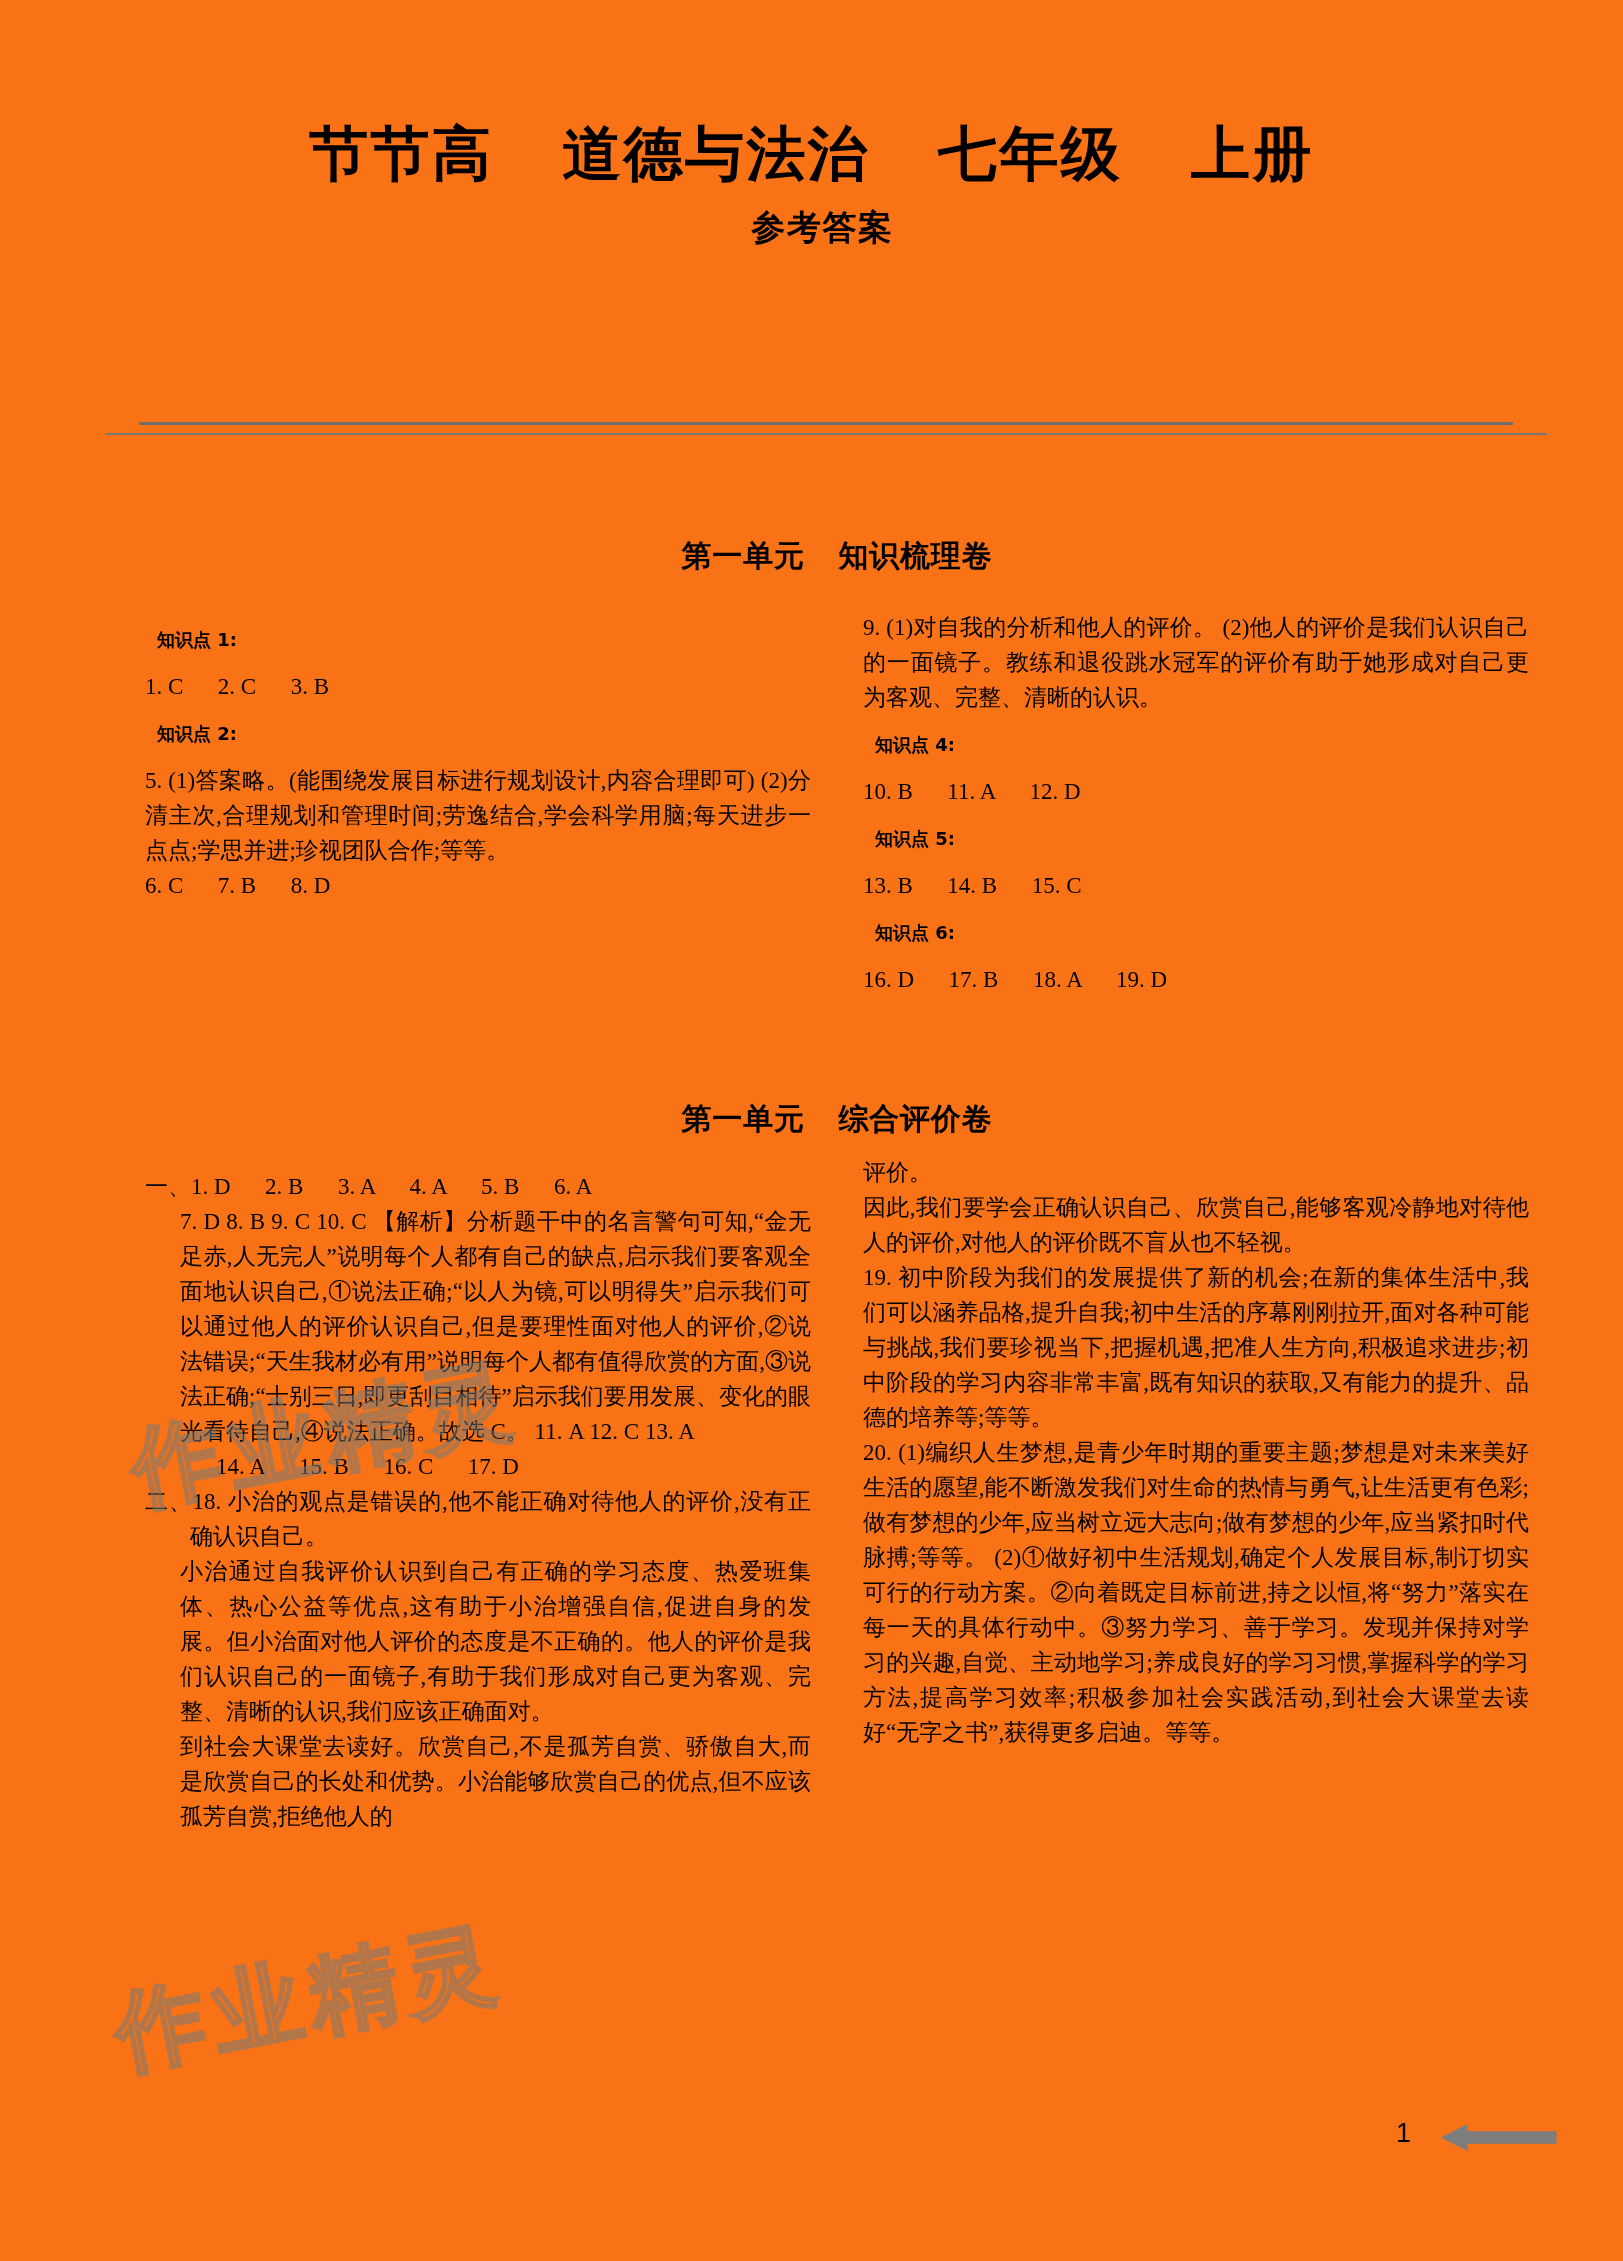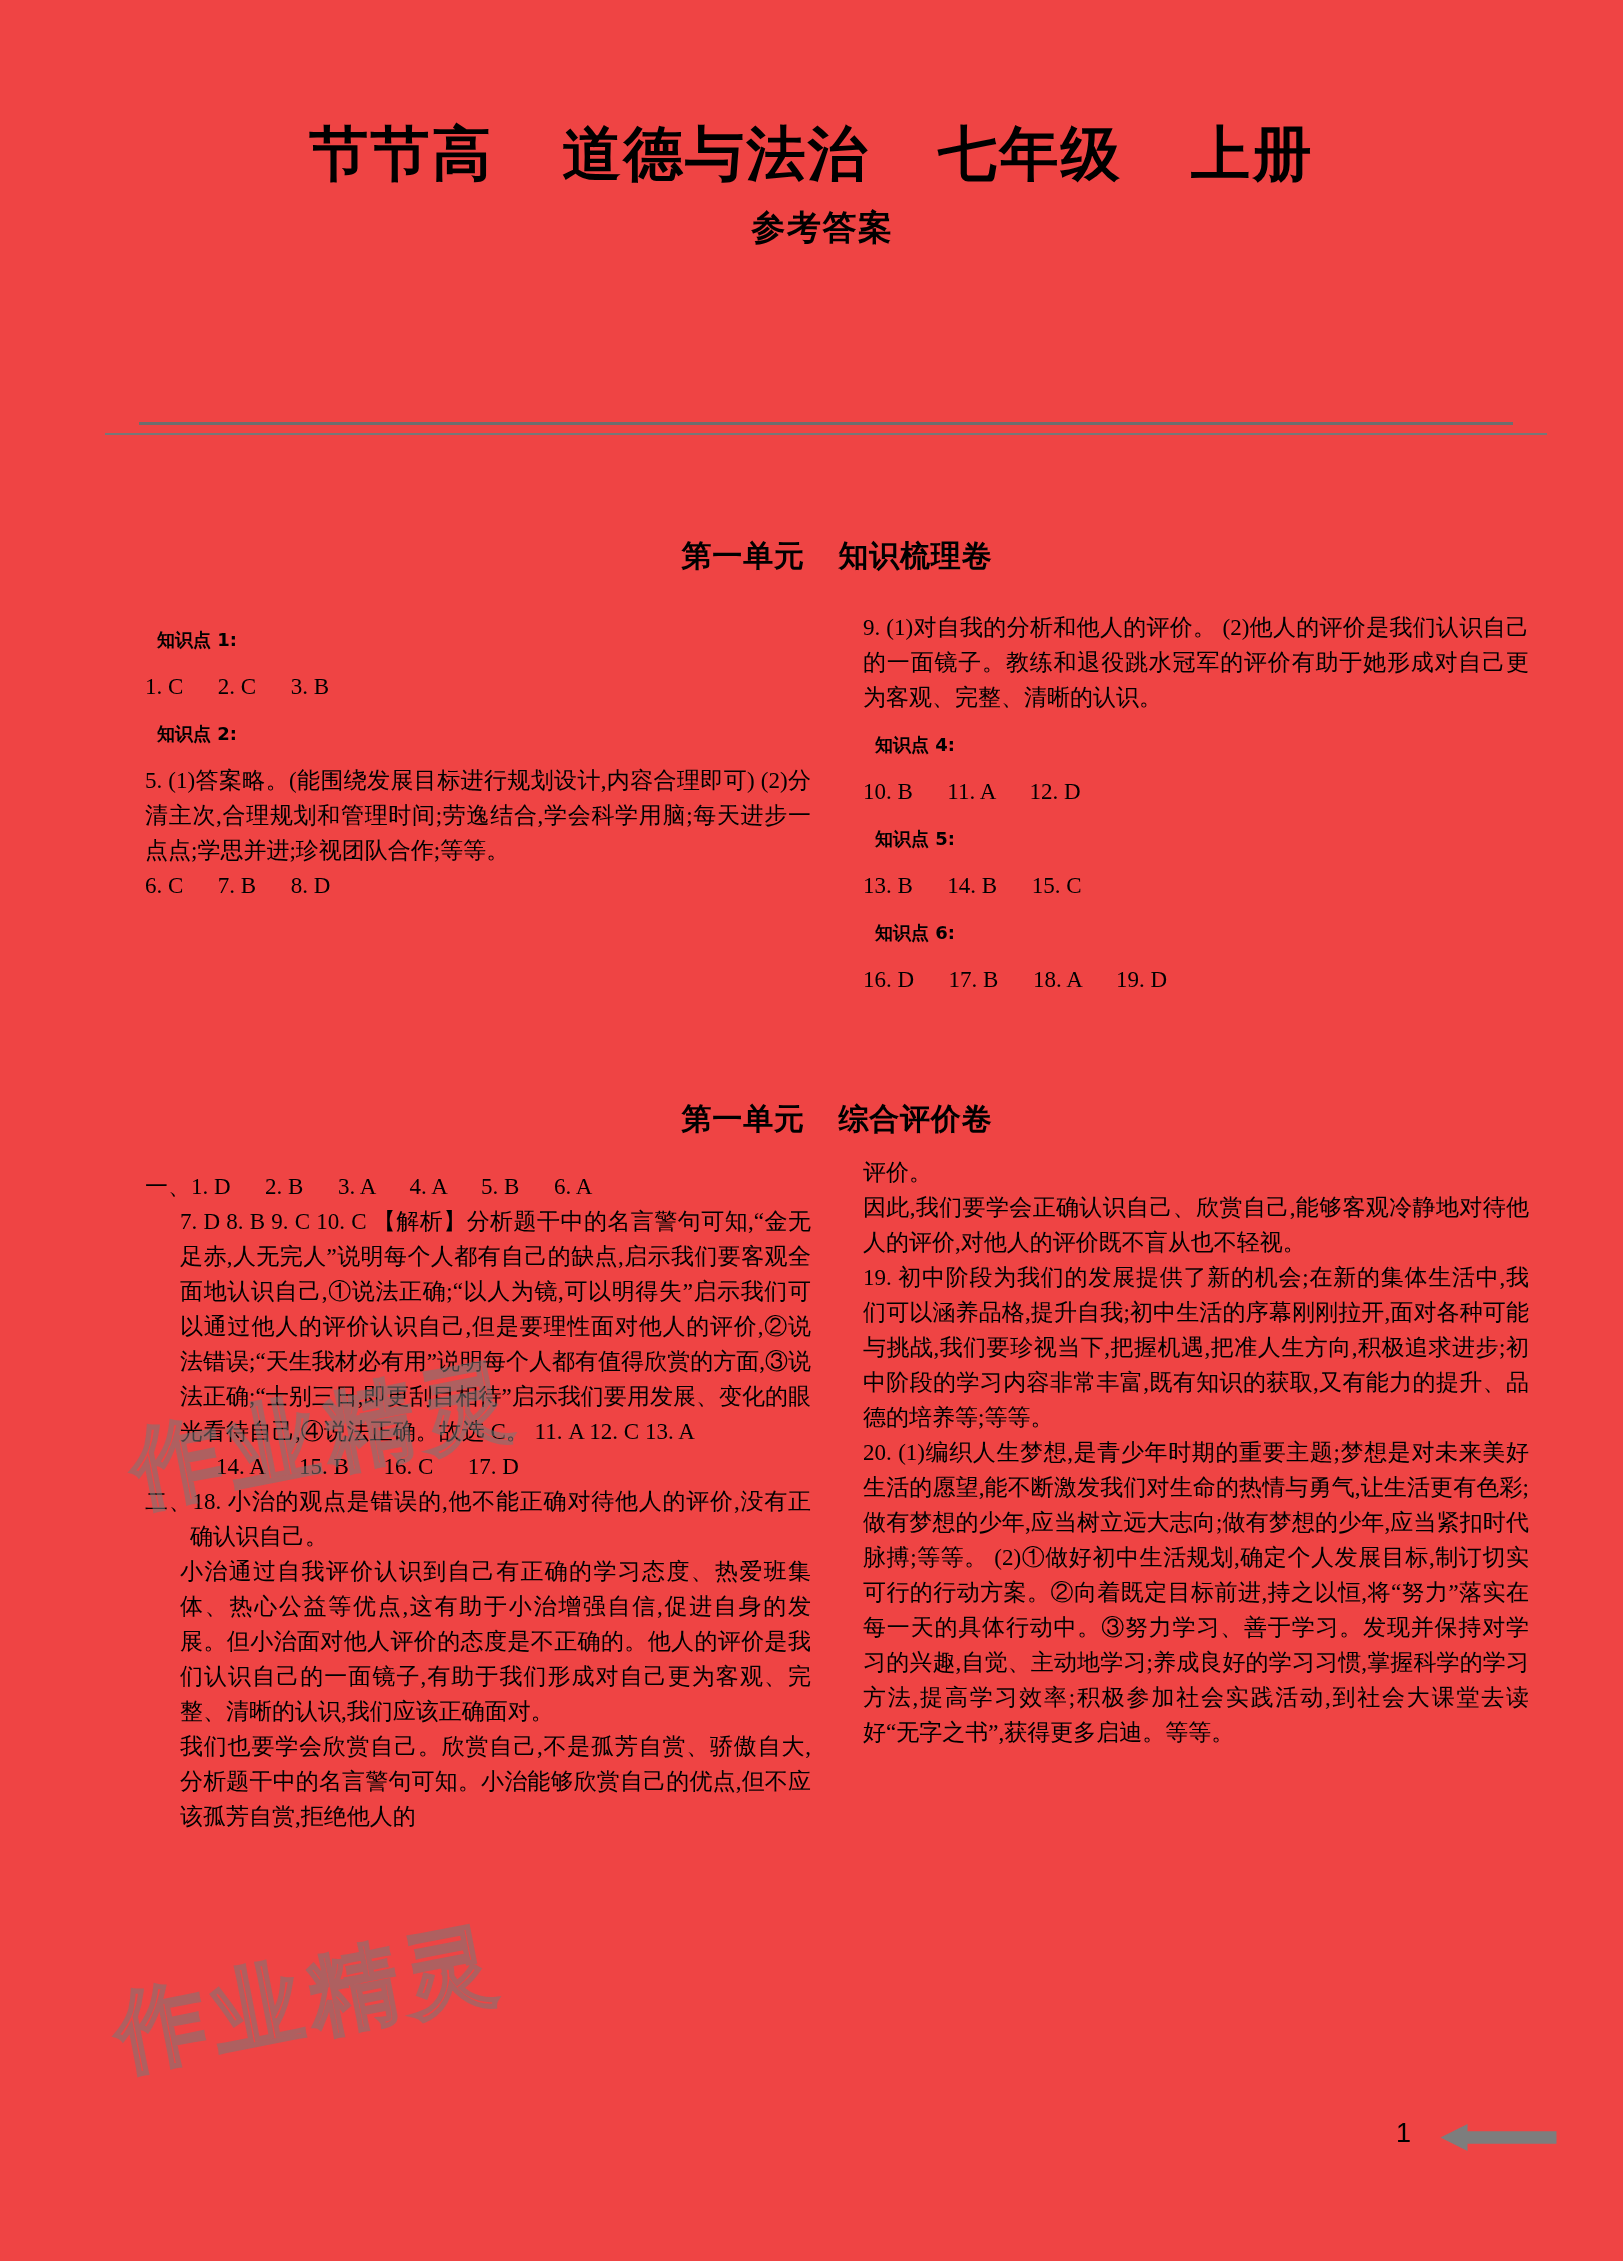--- a/index.html
+++ b/index.html
@@ -14,21 +14,21 @@
     position: relative;
     font-family: "Liberation Serif", "DejaVu Serif", serif;
     color: #000000;
     overflow: hidden;
   }
 
   
   .page {
     position: absolute;
     inset: 0;
-    background: #ef4444;
+    background: #f97316;
   }
 
   
   .masthead {
     position: absolute;
     left: 0;
     right: 0;
     top: 121px;
     text-align: center;
   }
@@ -227,21 +227,21 @@
     </div>
 
     <div class="section-banner" id="banner-unit1-evaluation">第一单元   综合评价卷</div>
 
     <div class="col col-left" style="top:654px;">
       <div class="ans-line">一、1. D      2. B      3. A      4. A      5. B      6. A</div>
       <div class="para" style="padding-left:35px;">7. D      8. B      9. C      10. C 【解析】分析题干中的名言警句可知,“金无足赤,人无完人”说明每个人都有自己的缺点,启示我们要客观全面地认识自己,①说法正确;“以人为镜,可以明得失”启示我们可以通过他人的评价认识自己,但是要理性面对他人的评价,②说法错误;“天生我材必有用”说明每个人都有值得欣赏的方面,③说法正确;“士别三日,即更刮目相待”启示我们要用发展、变化的眼光看待自己,④说法正确。故选 C。      11. A      12. C      13. A</div>
       <div class="ans-line" style="padding-left:71px;">14. A      15. B      16. C      17. D</div>
       <div class="para hang2">二、18. 小治的观点是错误的,他不能正确对待他人的评价,没有正确认识自己。</div>
       <div class="para" style="padding-left:35px;">小治通过自我评价认识到自己有正确的学习态度、热爱班集体、热心公益等优点,这有助于小治增强自信,促进自身的发展。但小治面对他人评价的态度是不正确的。他人的评价是我们认识自己的一面镜子,有助于我们形成对自己更为客观、完整、清晰的认识,我们应该正确面对。</div>
-      <div class="para" style="padding-left:35px;">我们也要学会欣赏自己。欣赏自己,不是孤芳自赏、骄傲自大,分析题干中的名言警句可知。小治能够欣赏自己的优点,但不应该孤芳自赏,拒绝他人的</div>
+      <div class="para" style="padding-left:35px;">到社会大课堂去读好。欣赏自己,不是孤芳自赏、骄傲自大,而是欣赏自己的长处和优势。小治能够欣赏自己的优点,但不应该孤芳自赏,拒绝他人的</div>
     </div>
 
     <div class="col col-right" style="top:640px;">
       <div class="para">评价。</div>
       <div class="para">因此,我们要学会正确认识自己、欣赏自己,能够客观冷静地对待他人的评价,对他人的评价既不盲从也不轻视。</div>
       <div class="para">19. 初中阶段为我们的发展提供了新的机会;在新的集体生活中,我们可以涵养品格,提升自我;初中生活的序幕刚刚拉开,面对各种可能与挑战,我们要珍视当下,把握机遇,把准人生方向,积极追求进步;初中阶段的学习内容非常丰富,既有知识的获取,又有能力的提升、品德的培养等;等等。</div>
       <div class="para">20. (1)编织人生梦想,是青少年时期的重要主题;梦想是对未来美好生活的愿望,能不断激发我们对生命的热情与勇气,让生活更有色彩;做有梦想的少年,应当树立远大志向;做有梦想的少年,应当紧扣时代脉搏;等等。   (2)①做好初中生活规划,确定个人发展目标,制订切实可行的行动方案。②向着既定目标前进,持之以恒,将“努力”落实在每一天的具体行动中。③努力学习、善于学习。发现并保持对学习的兴趣,自觉、主动地学习;养成良好的学习习惯,掌握科学的学习方法,提高学习效率;积极参加社会实践活动,到社会大课堂去读好“无字之书”,获得更多启迪。等等。</div>
     </div>
 
   </div>

